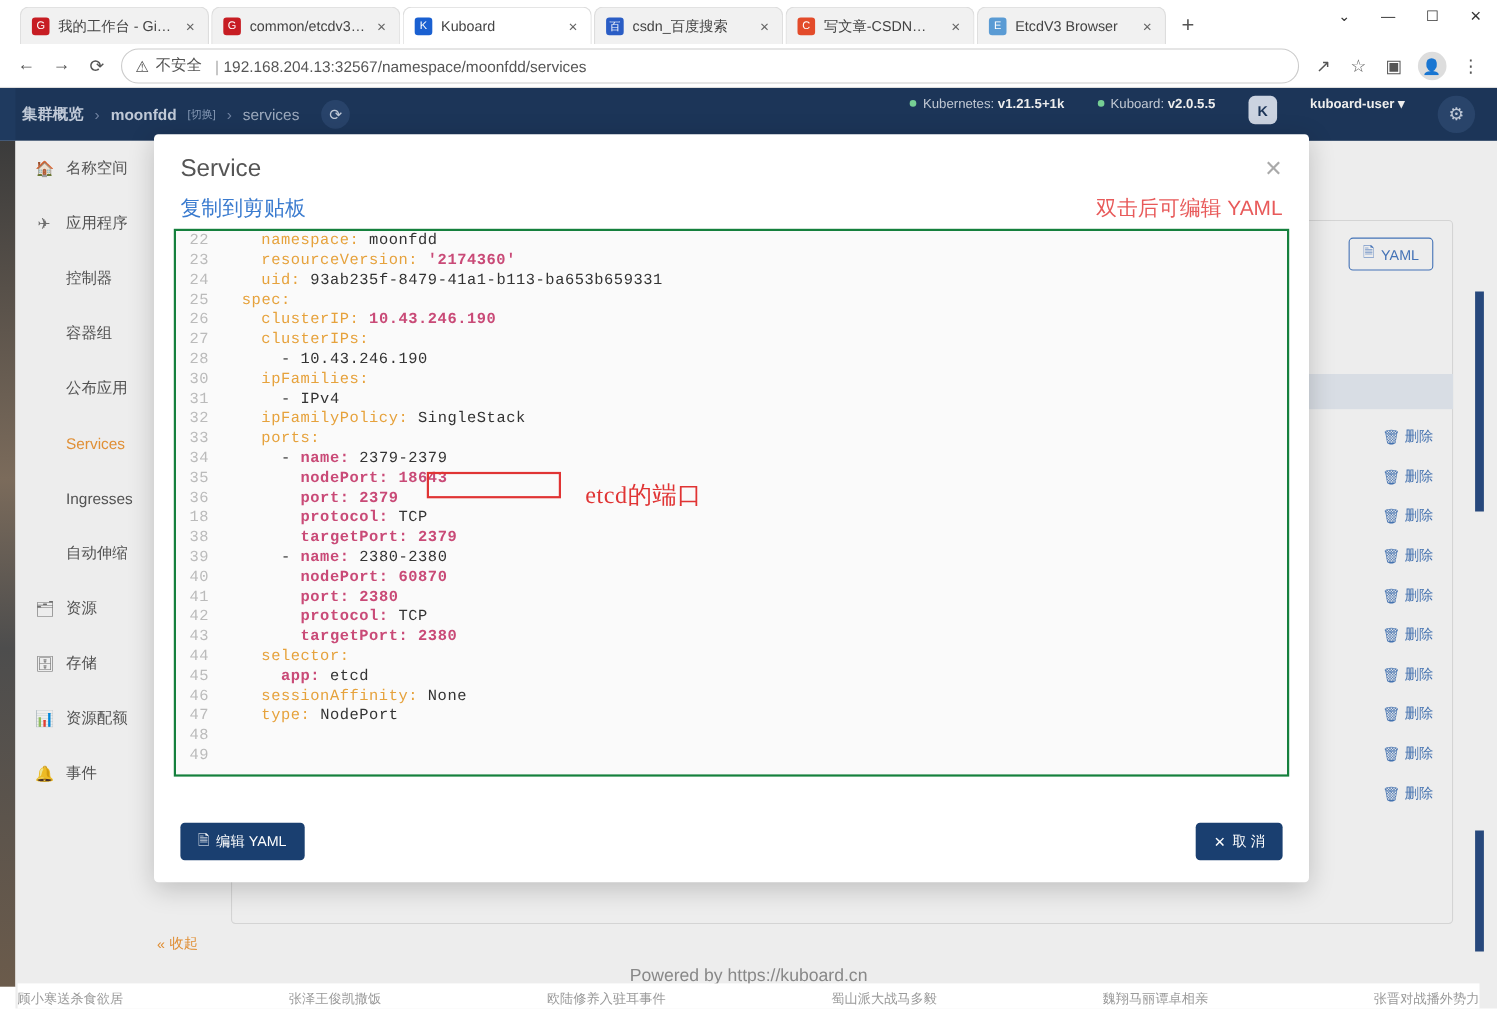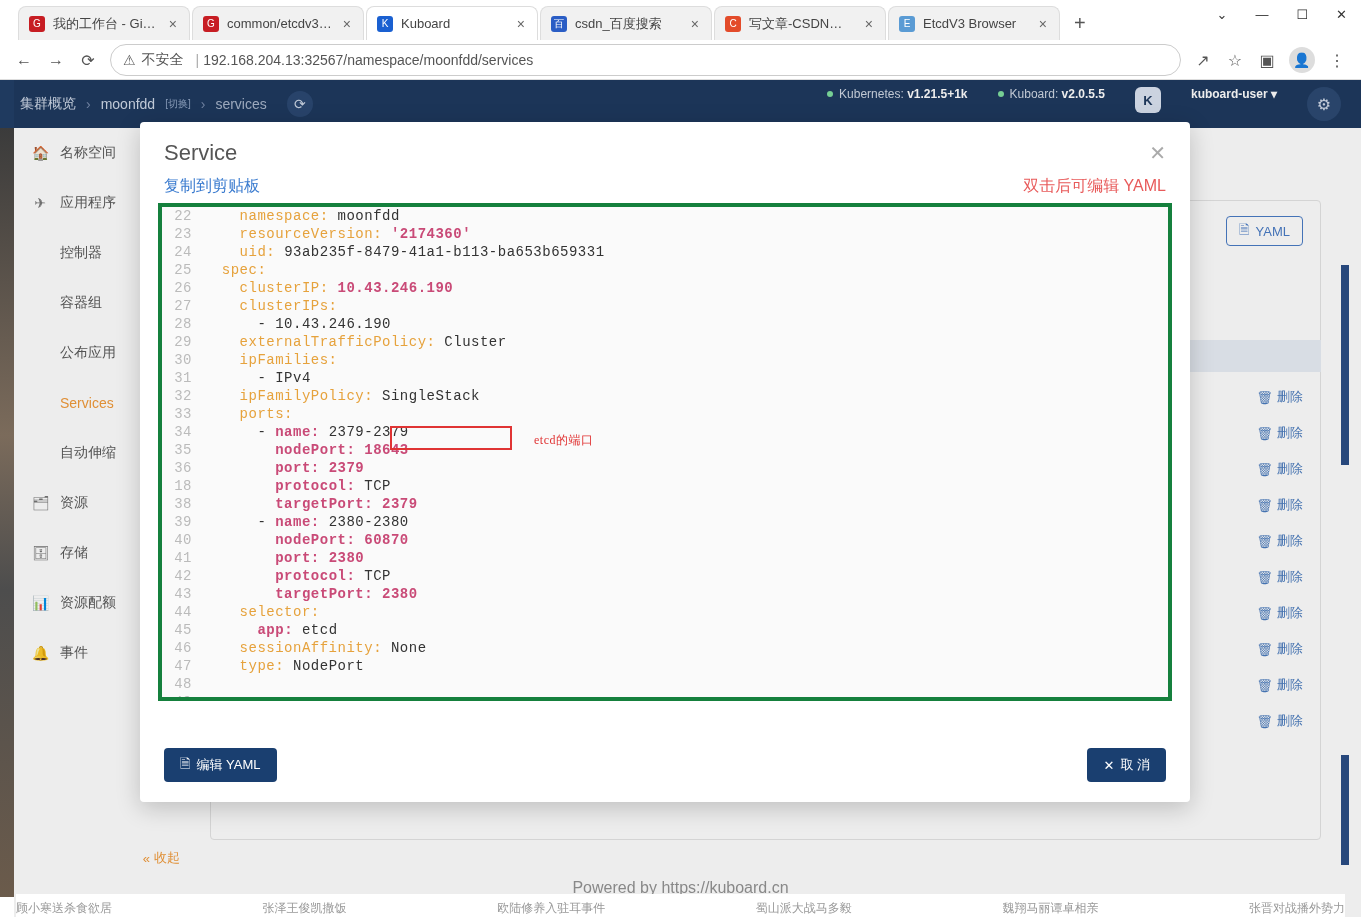--- a/index.html
+++ b/index.html
@@ -19,21 +19,21 @@
 
 .addr-row { display: flex; align-items: center; height: 40px; padding: 0 14px; gap: 12px; }
 .nav-icon { width: 20px; text-align: center; color: #555; font-size: 16px; cursor: pointer; }
 .addr-bar { flex: 1; display: flex; align-items: center; height: 32px; border: 1px solid #ccc; border-radius: 16px; padding: 0 12px; font-size: 14px; color: #555; }
 .addr-bar .insecure { color: #555; margin-right: 8px; }
 .avatar-circle { width: 26px; height: 26px; background: #ddd; border-radius: 50%; display: flex; align-items: center; justify-content: center; font-size: 14px; }
 
 
 .app-header { height: 48px; background: #1f3a5f; display: flex; align-items: center; padding: 0 20px; color: #d0d8e4; font-size: 14px; position: relative; }
 .breadcrumb-app { display: flex; align-items: center; gap: 10px; }
-.breadcrumb-app .crumb { color: #cfd9e8; cursor: pointer; font-weight: normal; }
+.breadcrumb-app .crumb { color: #cfd9e8; cursor: pointer; font-weight: bold; }
 .breadcrumb-app .crumb-light { color: #a8b6cc; }
 .breadcrumb-app .switch-tag { font-size: 10px; color: #90a5c4; }
 .breadcrumb-app .sep { color: #778bad; }
 .refresh-circ { width: 26px; height: 26px; border-radius: 50%; background: #2c4973; display: inline-flex; align-items: center; justify-content: center; margin-left: 10px; color: #cfd9e8; font-size: 14px; cursor: pointer; }
 .header-right { margin-left: auto; display: flex; gap: 30px; font-size: 12px; }
 .header-right .dot { width: 6px; height: 6px; border-radius: 50%; background: #7fdfa0; display: inline-block; margin-right: 6px; position: relative; top: -1px; }
 .header-right .bold { color: #fff; font-weight: bold; }
 .klogo { width: 26px; height: 26px; background: #dbe3f2; color: #1f3a5f; border-radius: 6px; display: inline-flex; align-items: center; justify-content: center; font-weight: bold; font-size: 13px; }
 .user-drop { color: #fff; font-weight: bold; cursor: pointer; }
 .gear { width: 34px; height: 34px; border-radius: 50%; background: #2d4a73; display: inline-flex; align-items: center; justify-content: center; color: #cfd9e8; font-size: 16px; cursor: pointer; }
@@ -58,34 +58,34 @@
 .blue-strip { position: absolute; top: 165px; right: 12px; width: 8px; height: 700px; }
 .blue-strip .seg1 { position: absolute; top: 100px; height: 200px; width: 100%; background: #2b4e86; }
 .blue-strip .seg2 { position: absolute; top: 590px; height: 110px; width: 100%; background: #2b4e86; }
 
 
 .modal-mask { position: absolute; top: 80px; left: 14px; right: 0; bottom: 0; background: rgba(0,0,0,0.07); }
 .modal { position: absolute; top: 122px; left: 140px; width: 1050px; height: 680px; background: #fff; border-radius: 4px; box-shadow: 0 6px 24px rgba(0,0,0,0.2); }
 .modal-header { padding: 18px 24px 10px; display: flex; align-items: center; }
 .modal-title { font-size: 22px; color: #555; }
 .modal-close-x { margin-left: auto; color: #aaa; font-size: 20px; cursor: pointer; }
-.modal-toolbar { padding: 0 24px 4px; display: flex; align-items: center; font-size: 16px; }
+.modal-toolbar { padding: 0 24px 4px; display: flex; align-items: center; font-size: 19px; }
 .copy-link { color: #3a7bcf; cursor: pointer; }
 .dbl-hint { margin-left: auto; color: #e85a5a; cursor: pointer; }
-.code-area { margin: 2px 18px 0 18px; height: 498px; background: #fafafa; border: 4px solid #15803d; overflow-y: scroll; font-family: Consolas, "Courier New", monospace; font-size: 14px; letter-spacing: 0.5px; position: relative; }
+.code-area { margin: 2px 18px 0 18px; height: 498px; background: #fafafa; border: 2px solid #15803d; overflow-y: scroll; font-family: Consolas, "Courier New", monospace; font-size: 14px; letter-spacing: 0.5px; position: relative; }
 .code-area::-webkit-scrollbar { width: 10px; }
 .code-area::-webkit-scrollbar-thumb { background: #4a7cc5; border-radius: 2px; }
 .code-line { display: flex; height: 18px; line-height: 18px; white-space: pre; }
 .ln { width: 30px; text-align: right; margin-right: 12px; color: #bbb; padding-left: 6px; }
 .k-orange { color: #e6a23c; }
 .k-pink { color: #c94a77; font-weight: bold; }
 .k-dark { color: #333; }
 
 .redbox { position: absolute; top: 219px; left: 228px; width: 122px; height: 24px; border: 2px solid #e03434; }
-.red-annot { position: absolute; top: 225px; left: 372px; color: #e03434; font-family: "Microsoft YaHei"; font-size: 12px; }
+.red-annot { position: absolute; top: 225px; left: 372px; color: #e03434; font-family: "Microsoft YaHei"; font-size: 22px; }
 
 .modal-footer { position: absolute; bottom: 20px; left: 24px; right: 24px; display: flex; }
 .btn-primary { background: #1a3f70; color: #fff; border: none; border-radius: 4px; height: 34px; padding: 0 16px; display: flex; align-items: center; gap: 6px; cursor: pointer; font-size: 13px; }
 .btn-primary .ico { font-size: 13px; }
 .btn-cancel { margin-left: auto; }
 
 .footer { position: absolute; bottom: 20px; width: 100%; text-align: center; font-size: 16px; color: #888; }
 .footer a { color: #888; }
 
 .bottom-strip { position: absolute; bottom: 0; left: 16px; right: 16px; display: flex; justify-content: space-between; font-size: 12px; color: #999; overflow: hidden; white-space: nowrap; background: #fff; padding-top: 6px; }
@@ -243,20 +243,23 @@
     <div class="sb-item sub">
       <span>容器组</span>
     </div>
     <div class="sb-item sub">
       <span>公布应用</span>
     </div>
     <div class="sb-item sub active">
       <span>Services</span>
     </div>
     <div class="sb-item sub">
+      <span>Ingresses</span>
+    </div>
+    <div class="sb-item sub">
       <span>自动伸缩</span>
     </div>
     <div class="sb-item">
       <span class="sb-icon">🗂</span>
       <span>资源</span>
     </div>
     <div class="sb-item">
       <span class="sb-icon">🗄</span>
       <span>存储</span>
     </div>
@@ -283,21 +286,20 @@
   </div>
   <div class="code-area" id="code-area">
 
   <div class="code-line"><span class="ln">22</span><span class="k-dark">    </span><span class="k-orange">namespace:</span><span class="k-dark"> </span><span class="k-dark">moonfdd</span></div>
       <div class="code-line"><span class="ln">23</span><span class="k-dark">    </span><span class="k-orange">resourceVersion:</span><span class="k-dark"> </span><span class="k-pink">'2174360'</span></div>
       <div class="code-line"><span class="ln">24</span><span class="k-dark">    </span><span class="k-orange">uid:</span><span class="k-dark"> </span><span class="k-dark">93ab235f-8479-41a1-b113-ba653b659331</span></div>
       <div class="code-line"><span class="ln">25</span><span class="k-dark">  </span><span class="k-orange">spec:</span></div>
       <div class="code-line"><span class="ln">26</span><span class="k-dark">    </span><span class="k-orange">clusterIP:</span><span class="k-dark"> </span><span class="k-pink">10.43.246.190</span></div>
       <div class="code-line"><span class="ln">27</span><span class="k-dark">    </span><span class="k-orange">clusterIPs:</span></div>
       <div class="code-line"><span class="ln">28</span><span class="k-dark">      - </span><span class="k-dark">10.43.246.190</span></div>
-      <div class="code-line"><span class="ln">29</span><span class="k-dark">    </span><span class="k-orange">externalTrafficPolicy:</span><span class="k-dark"> </span><span class="k-dark">Cluster</span></div>
       <div class="code-line"><span class="ln">30</span><span class="k-dark">    </span><span class="k-orange">ipFamilies:</span></div>
       <div class="code-line"><span class="ln">31</span><span class="k-dark">      - </span><span class="k-dark">IPv4</span></div>
       <div class="code-line"><span class="ln">32</span><span class="k-dark">    </span><span class="k-orange">ipFamilyPolicy:</span><span class="k-dark"> </span><span class="k-dark">SingleStack</span></div>
       <div class="code-line"><span class="ln">33</span><span class="k-dark">    </span><span class="k-orange">ports:</span></div>
       <div class="code-line"><span class="ln">34</span><span class="k-dark">      - </span><span class="k-pink">name:</span><span class="k-dark"> </span><span class="k-dark">2379-2379</span></div>
       <div class="code-line"><span class="ln">35</span><span class="k-dark">        </span><span class="k-pink">nodePort:</span><span class="k-dark"> </span><span class="k-pink">18643</span></div>
       <div class="code-line"><span class="ln">36</span><span class="k-dark">        </span><span class="k-pink">port:</span><span class="k-dark"> </span><span class="k-pink">2379</span></div>
       <div class="code-line"><span class="ln">18</span><span class="k-dark">        </span><span class="k-pink">protocol:</span><span class="k-dark"> </span><span class="k-dark">TCP</span></div>
       <div class="code-line"><span class="ln">38</span><span class="k-dark">        </span><span class="k-pink">targetPort:</span><span class="k-dark"> </span><span class="k-pink">2379</span></div>
       <div class="code-line"><span class="ln">39</span><span class="k-dark">      - </span><span class="k-pink">name:</span><span class="k-dark"> </span><span class="k-dark">2380-2380</span></div>

